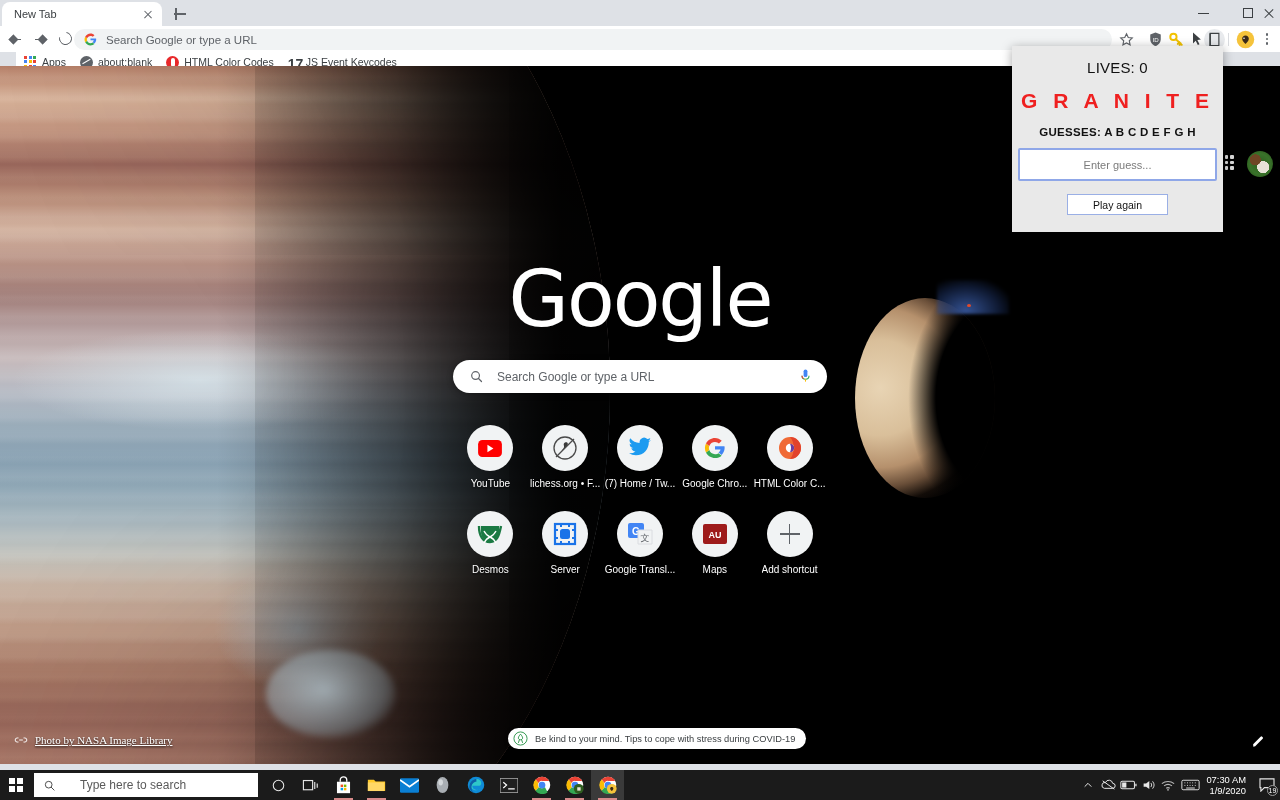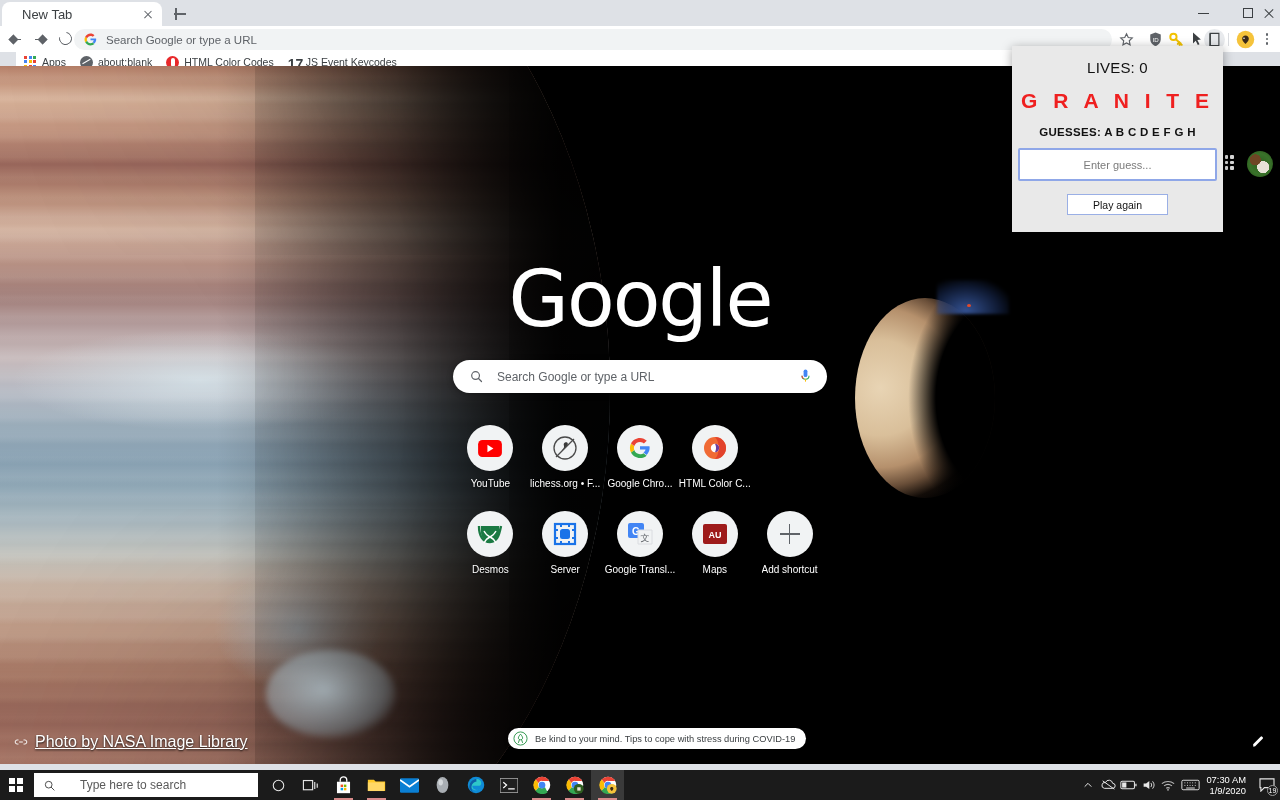--- a/index.html
+++ b/index.html
@@ -14,21 +14,21 @@
   #window { position:absolute; left:0; top:0; width:1280px; height:770px; background:#dee1e6; }
 
   
   #tabstrip { position:absolute; left:0; top:0; width:1280px; height:26px; background:#dee1e6; }
   #tab-newtab {
     position:absolute; left:2px; top:2px; width:160px; height:24px;
     background:#fff; border-radius:8px 8px 0 0;
     display:flex; align-items:center;
   }
   #tab-newtab .tab-title {
-    font-size:13px; color:#3c4043; margin-left:20px; flex:1;
+    font-size:11px; color:#3c4043; margin-left:12px; flex:1;
     white-space:nowrap; overflow:hidden; text-overflow:ellipsis;
   }
   .tab-close {
     width:16px; height:16px; margin-right:6px; position:relative;
     border-radius:50%;
   }
   .tab-close::before, .tab-close::after {
     content:""; position:absolute; left:3px; top:7.5px; width:10px; height:1.2px;
     background:#5f6368;
   }
@@ -241,21 +241,21 @@
     background:
       radial-gradient(circle at 32% 34%, #6e4524 0%, #6e4524 22%, rgba(110,69,36,0) 23%),
       radial-gradient(circle at 62% 62%, #e8e2d8 0%, #e8e2d8 26%, rgba(232,226,216,0) 27%),
       radial-gradient(circle at 50% 50%, #2e5d1f 0%, #39722a 55%, #28511a 100%);
   }
 
   
   #attrib { position:absolute; left:14px; top:667px; display:flex; align-items:center; }
   #attrib .link-ico { width:14px; height:14px; margin-right:7px; position:relative; }
   #attrib .attrib-text {
-    font-size:16px; color:#fff; text-decoration:underline; text-shadow:0 1px 2px rgba(0,0,0,.9);
+    font-size:11px; color:#fff; text-decoration:underline; text-shadow:0 1px 2px rgba(0,0,0,.9);font-family:Liberation Serif, serif;
   }
   #covid-pill {
     position:absolute; left:508px; top:662px; height:21px; background:#fff;
     border-radius:11px; display:flex; align-items:center; padding:0 11px 0 5px;
     box-shadow:0 1px 4px rgba(0,0,0,.35);
   }
   #covid-pill .ribbon { width:15px; height:15px; margin-right:7px; }
   #covid-pill .covid-text { font-size:9.3px; color:#3c4043; white-space:nowrap; }
   #customize-pencil { position:absolute; left:1250px; top:668px; width:16px; height:16px; }
 
@@ -501,20 +501,28 @@
           <div class="short-tile">
             <svg width="26" height="26" viewBox="0 0 26 26">
               <circle cx="13" cy="13" r="11" fill="none" stroke="#4a4a4a" stroke-width="1.3"></circle>
               <path d="M9 17c1-2 2.5-3 4.5-4.6 1.8-1.5 2.6-2.7 2.3-3.9-.3-1.2-1.6-1.6-2.8-1-1.2.6-1.5 1.9-1.1 3.1.5 1.5-.2 3-1.6 4.2L9 17z" fill="#3a3a3a"></path>
               <path d="M4 22L22 4" stroke="#4a4a4a" stroke-width="1.2"></path>
             </svg>
           </div>
           <div class="short-label">lichess.org • F...</div>
         </div>
 
+        <div class="short">
+          <div class="short-tile">
+            <svg width="24" height="22" viewBox="0 0 24 22">
+              <path d="M23 3.2c-.8.4-1.7.6-2.6.8A4.5 4.5 0 0 0 22.3 1c-.9.5-1.9.9-3 1.1A4.5 4.5 0 0 0 11.6 6a12.8 12.8 0 0 1-9.3-4.7 4.5 4.5 0 0 0 1.4 6 4.4 4.4 0 0 1-2-.6 4.5 4.5 0 0 0 3.6 4.5 4.5 4.5 0 0 1-2 .1 4.5 4.5 0 0 0 4.2 3.1A9 9 0 0 1 1 16.3a12.7 12.7 0 0 0 6.9 2c8.3 0 12.9-6.9 12.9-12.9v-.6A9 9 0 0 0 23 3.2z" fill="#1d9bf0"></path>
+            </svg>
+          </div>
+          <div class="short-label">(7) Home / Tw...</div>
+        </div>
 
         <div class="short">
           <div class="short-tile">
             <svg width="22" height="22" viewBox="0 0 48 48">
               <path fill="#4285F4" d="M45 24c0-1.6-.1-2.7-.4-3.9H24v7.1h12c-.2 1.9-1.5 4.7-4.4 6.6l6.7 5.2C42.2 35.3 45 30.1 45 24z"></path>
               <path fill="#34A853" d="M24 46c5.9 0 10.9-1.9 14.5-5.3l-6.9-5.3c-1.8 1.3-4.3 2.2-7.6 2.2-5.8 0-10.7-3.8-12.5-9.1l-7.1 5.5C8.1 41 15.4 46 24 46z"></path>
               <path fill="#FBBC05" d="M11.5 28.5c-.5-1.4-.8-2.9-.8-4.5s.3-3.1.7-4.5l-7.1-5.5C2.9 17 2 20.4 2 24s.9 7 2.4 10z"></path>
               <path fill="#EA4335" d="M24 10.7c4.1 0 6.9 1.8 8.5 3.3l6.2-6C34.9 4.5 29.9 2 24 2 15.4 2 8.1 7 4.4 14l7.1 5.5c1.8-5.3 6.7-8.8 12.5-8.8z"></path>
             </svg>
           </div>

